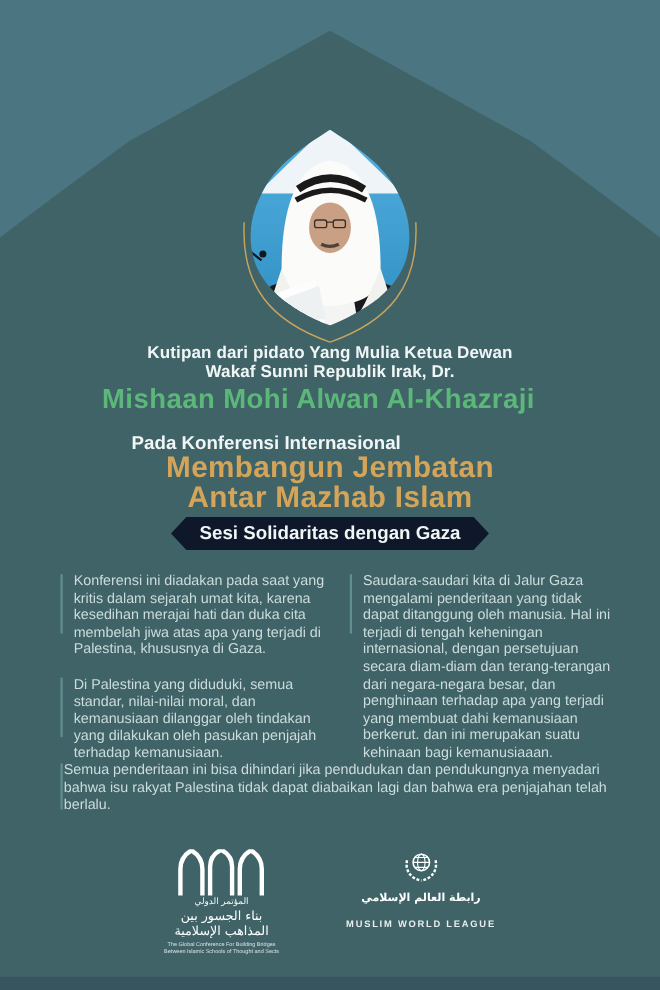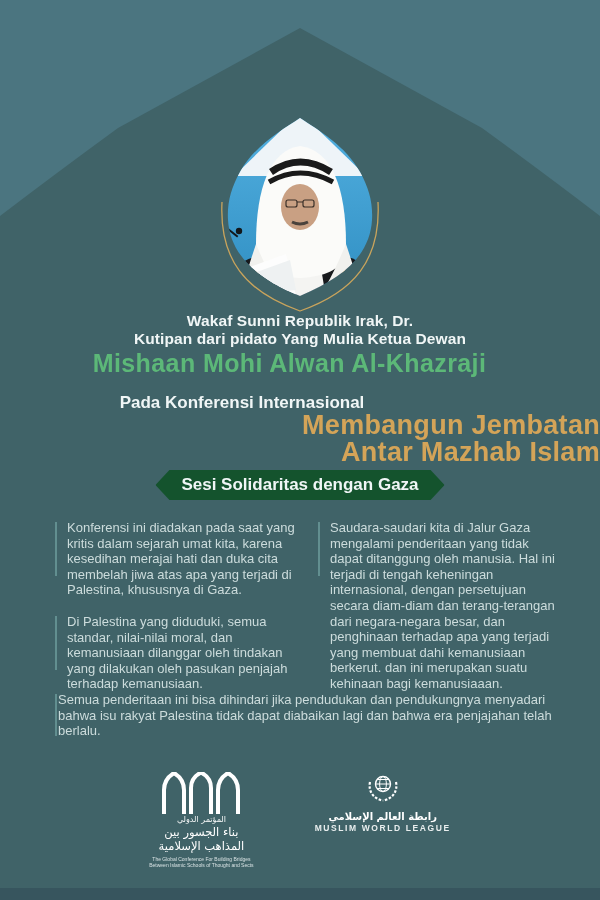--- a/index.html
+++ b/index.html
@@ -17,27 +17,27 @@
   }
   .speaker{
     position:absolute;left:0;top:349px;width:579px;text-align:center;
     color:#5cb878;font-size:25px;font-weight:bold;letter-spacing:.4px;
   }
   .pre-title{
     position:absolute;left:0;top:393px;width:484px;text-align:center;
     color:#f0f6f6;font-size:17px;font-weight:600;
   }
   .conf-title{
-    position:absolute;left:0;top:412px;width:600px;text-align:right;
+    position:absolute;left:0;top:412px;width:600px;text-align:center;
     color:#d4a458;font-size:27px;font-weight:bold;line-height:1.0;
     letter-spacing:.3px;
   }
   .badge{
     position:absolute;left:50%;top:470px;transform:translateX(-50%);
-    background:#14532d;color:#f0f6f6;font-size:17px;font-weight:600;
+    background:#0f172a;color:#f0f6f6;font-size:17px;font-weight:600;
     padding:5px 26px;white-space:nowrap;
     clip-path:polygon(14px 0,calc(100% - 14px) 0,100% 50%,calc(100% - 14px) 100%,14px 100%,0 50%);
   }
   
   .col{position:absolute;width:245px;color:#ccdcdc;font-size:13px;line-height:1.2;}
   .col-left{left:55px;top:520px;}
   .col-right{left:318px;top:520px;}
   .para{position:relative;padding-left:12px;margin:0 0 16px 0;}
   .para .bar{
     position:absolute;left:0;top:2px;width:2px;height:54px;
@@ -50,21 +50,21 @@
   }
   .bottom-para .bar{position:absolute;left:0;top:2px;width:2px;height:42px;background:#628f90;}
   
   .footer{position:absolute;left:0;top:772px;width:600px;display:flex;justify-content:center;gap:61px;}
   .logo-block{display:flex;flex-direction:column;align-items:center;color:#fff;}
   .arabic{font-family:"DejaVu Sans","Liberation Sans",sans-serif;direction:rtl;}
   .conf-logo .ar-small{font-size:8px;line-height:1.1;opacity:.95;}
   .conf-logo .ar-big{font-size:11.5px;font-weight:normal;line-height:1.25;}
   .conf-logo .en-tiny{font-size:5px;line-height:1.3;color:#d7e2e3;text-align:center;margin-top:2px;}
   .mwl-logo .ar-cal{font-size:10px;font-weight:bold;line-height:1.2;margin-top:3px;}
-  .mwl-logo .en-name{font-size:8.5px;font-weight:bold;letter-spacing:1.6px;margin-top:0;color:#e8eeee;}
+  .mwl-logo .en-name{font-size:8.5px;font-weight:bold;letter-spacing:1.6px;margin-top:12px;color:#e8eeee;}
   .strip{position:absolute;left:0;bottom:0;width:600px;height:12px;background:#37555e;}
 </style>
 </head>
 <body>
 
 <div class="poster">
 
   <svg class="bg-svg" viewBox="0 0 600 900">
 
     <path d="M300,28 L118,128 Q55,174 0,216 L0,900 L600,900 L600,216 Q545,174 482,128 Z" fill="#406368"></path>
@@ -114,22 +114,22 @@
       <line x1="297" y1="202" x2="303" y2="202" stroke="#3a2f28" stroke-width="1.2"></line>
 
       <path d="M292,222 Q300,226 308,222" stroke="#4a423c" stroke-width="3" fill="none"></path>
 
       <polygon points="236,272 286,254 296,296 242,298" fill="#fdfdfd"></polygon>
       <polygon points="246,276 290,260 296,290 252,294" fill="#eef1f2"></polygon>
     </g>
   </svg>
 
   <div class="intro">
+    <div>Kutipan dari pidato Yang Mulia Ketua Dewan</div>
     <div>Wakaf Sunni Republik Irak, Dr.</div>
-    <div>Kutipan dari pidato Yang Mulia Ketua Dewan</div>
   </div>
 
   <div class="speaker">Mishaan Mohi Alwan Al-Khazraji</div>
 
   <div class="pre-title">Pada Konferensi Internasional</div>
 
   <div class="conf-title">
     <div>Membangun Jembatan</div>
     <div>Antar Mazhab Islam</div>
   </div>

